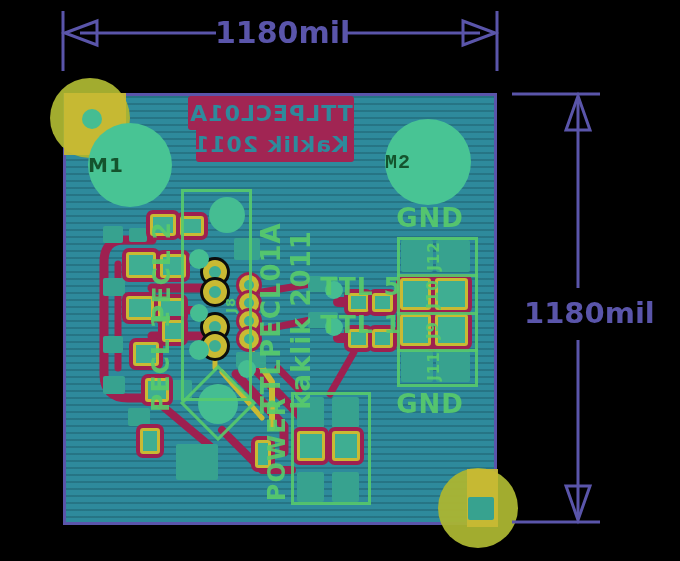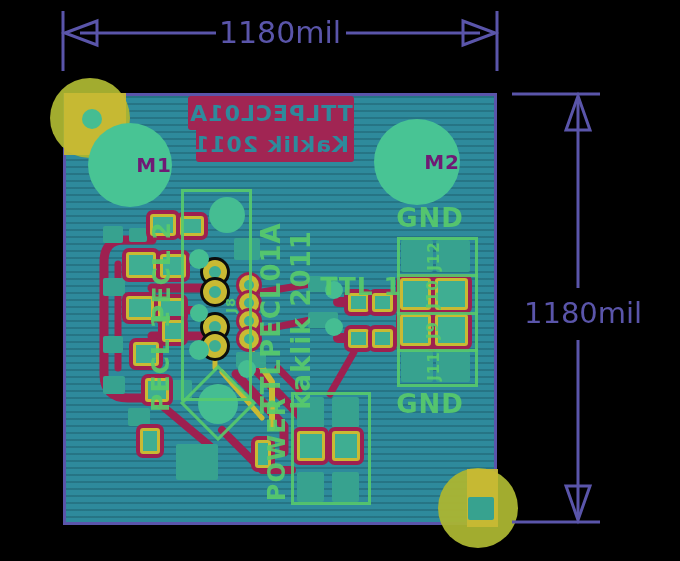--- a/index.html
+++ b/index.html
@@ -10,36 +10,36 @@
   #board{position:absolute;left:63px;top:93px;width:428px;height:426px;
          background:#2e8a9c;border:3px solid #5a55aa;
          background-image:repeating-linear-gradient(to bottom, rgba(10,40,50,.22) 0 2px, rgba(0,0,0,0) 2px 7px);}
   
   .olive{border-radius:50%;background:#abb531;opacity:.95;}
   .ysq{background:#c9ba33;opacity:.92;}
   .tealpad{background:#37a28f;border-radius:2px;}
   .ypad{background:#3fae92;border:3px solid #c9ba33;border-radius:3px;box-shadow:0 0 0 4px #9e2050;}
   .ringB{border:6px solid #c9ba33;border-radius:50%;background:#3fae92;box-shadow:0 0 0 3px #0c0c0c;}
   .ringY{border:5px solid #c9ba33;border-radius:50%;background:#3fae92;box-shadow:0 0 0 3px #9e2050;}
-  .mount{border-radius:50%;background:#48c494;display:flex;align-items:center;justify-content:flex-end;
-         color:#701a75;font-weight:bold;letter-spacing:1px;}
+  .mount{border-radius:50%;background:#48c494;display:flex;align-items:center;justify-content:flex-start;
+         color:#14532d;font-weight:bold;letter-spacing:1px;}
   .via{border-radius:50%;background:#45bd92;}
   .frame{border:3px solid rgba(88,202,107,.9);background:transparent;}
   .fline{background:rgba(88,202,107,.9);height:3px;}
   .silk{color:rgba(88,202,107,.92);font-weight:bold;white-space:nowrap;
         display:flex;align-items:center;justify-content:center;letter-spacing:1px;}
   #diamond{border:3px solid rgba(88,202,107,.9);transform:rotate(45deg);}
   
   #blockwrap{position:absolute;left:188px;top:96px;width:166px;height:66px;}
   .blockbg{position:absolute;background:#a12553;border-radius:3px;}
   #blocktext{position:absolute;left:0;top:0;width:100%;height:100%;transform:scaleX(-1);
              display:flex;flex-direction:column;align-items:center;justify-content:center;
              color:#2e8a9c;font-weight:bold;font-size:22px;line-height:31px;letter-spacing:1px;}
   
-  .dimtext{position:absolute;color:#5a55aa;font-weight:normal;font-size:30px;text-align:center;}
+  .dimtext{position:absolute;color:#5a55aa;font-weight:bold;font-size:30px;text-align:center;}
   svg{position:absolute;left:0;top:0;}
 </style>
 </head>
 <body>
 
 <div id="canvas">
 
   <div id="board"></div>
 
   <div id="layers" class="abs" style="left:0;top:0;width:680px;height:561px;">
@@ -124,33 +124,34 @@
       <div class="abs via" style="left: 189px; top: 249px; width: 20px; height: 20px; box-sizing: border-box;"></div>
       <div class="abs via" style="left: 190px; top: 304px; width: 18px; height: 18px; box-sizing: border-box;"></div>
       <div class="abs via" style="left: 189px; top: 340px; width: 20px; height: 20px; box-sizing: border-box;"></div>
       <div class="abs via" style="left: 198px; top: 384px; width: 40px; height: 40px; box-sizing: border-box;"></div>
       <div class="abs via" style="left: 325px; top: 281px; width: 18px; height: 18px; box-sizing: border-box;"></div>
       <div class="abs via" style="left: 325px; top: 318px; width: 18px; height: 18px; box-sizing: border-box;"></div>
       <div class="abs via" style="left: 238px; top: 360px; width: 18px; height: 18px; box-sizing: border-box;"></div>
       <div class="abs mount" style="left: 88px; top: 123px; width: 84px; height: 84px; box-sizing: border-box; font-size: 20px;">
         <span>M1</span>
       </div>
-      <div class="abs mount" style="left: 374px; top: 119px; width: 86px; height: 86px; box-sizing: border-box; font-size: 20px;">
+      <div class="abs mount" style="left: 385px; top: 119px; width: 86px; height: 86px; box-sizing: border-box; font-size: 20px; font-family: Liberation Mono, monospace;">
         <span>M2</span>
       </div>
       <div class="abs frame" style="left: 181px; top: 189px; width: 71px; height: 212px; box-sizing: border-box;"></div>
       <div class="abs frame" style="left: 397px; top: 237px; width: 81px; height: 150px; box-sizing: border-box;"></div>
       <div class="abs frame" style="left: 291px; top: 392px; width: 80px; height: 113px; box-sizing: border-box;"></div>
       <div class="abs fline" style="left: 397px; top: 274px; width: 81px; height: 3px;"></div>
       <div class="abs fline" style="left: 397px; top: 312px; width: 81px; height: 3px;"></div>
       <div class="abs fline" style="left: 397px; top: 349px; width: 81px; height: 3px;"></div>
       <div class="abs " id="diamond" style="left: 191px; top: 376px; width: 54px; height: 54px; box-sizing: border-box;"></div>
       <div class="abs silk" style="left: 330px; top: 198px; width: 200px; height: 40px; font-size: 26px; transform: rotate(0deg);">GND</div>
       <div class="abs silk" style="left: 330px; top: 384px; width: 200px; height: 40px; font-size: 26px; transform: rotate(0deg);">GND</div>
-      <div class="abs silk" style="left: 261px; top: 266px; width: 200px; height: 40px; font-size: 25px; transform: rotate(0deg);">TTL 1</div>
+      <div class="abs silk" style="left: 261px; top: 266px; width: 200px; height: 40px; font-size: 25px; transform: rotate(0deg);">TTL 5</div>
+      <div class="abs silk" style="left: 261px; top: 304px; width: 200px; height: 40px; font-size: 25px; transform: rotate(0deg);">TTL 1</div>
       <div class="abs silk" style="left: 61px; top: 252px; width: 200px; height: 40px; font-size: 25px; transform: rotate(-90deg);">PECL 2</div>
       <div class="abs silk" style="left: 60px; top: 341px; width: 200px; height: 40px; font-size: 25px; transform: rotate(-90deg);">PECL 1</div>
       <div class="abs silk" style="left: 171px; top: 298px; width: 200px; height: 40px; font-size: 26px; transform: rotate(-90deg);">TTLPECL01A</div>
       <div class="abs silk" style="left: 201px; top: 300px; width: 200px; height: 40px; font-size: 26px; transform: rotate(-90deg);">kaklik 2011</div>
       <div class="abs silk" style="left: 177px; top: 429px; width: 200px; height: 40px; font-size: 24px; transform: rotate(-90deg);">POWER</div>
       <div class="abs silk" style="left: 334px; top: 236px; width: 200px; height: 40px; font-size: 15px; transform: rotate(-90deg);">J12</div>
       <div class="abs silk" style="left: 333px; top: 274px; width: 200px; height: 40px; font-size: 15px; transform: rotate(-90deg);">J10</div>
       <div class="abs silk" style="left: 333px; top: 310px; width: 200px; height: 40px; font-size: 15px; transform: rotate(-90deg);">J9</div>
       <div class="abs silk" style="left: 334px; top: 346px; width: 200px; height: 40px; font-size: 15px; transform: rotate(-90deg);">J11</div>
       <div class="abs silk" style="left: 130px; top: 285px; width: 200px; height: 40px; font-size: 13px; transform: rotate(-90deg);">J8</div>

